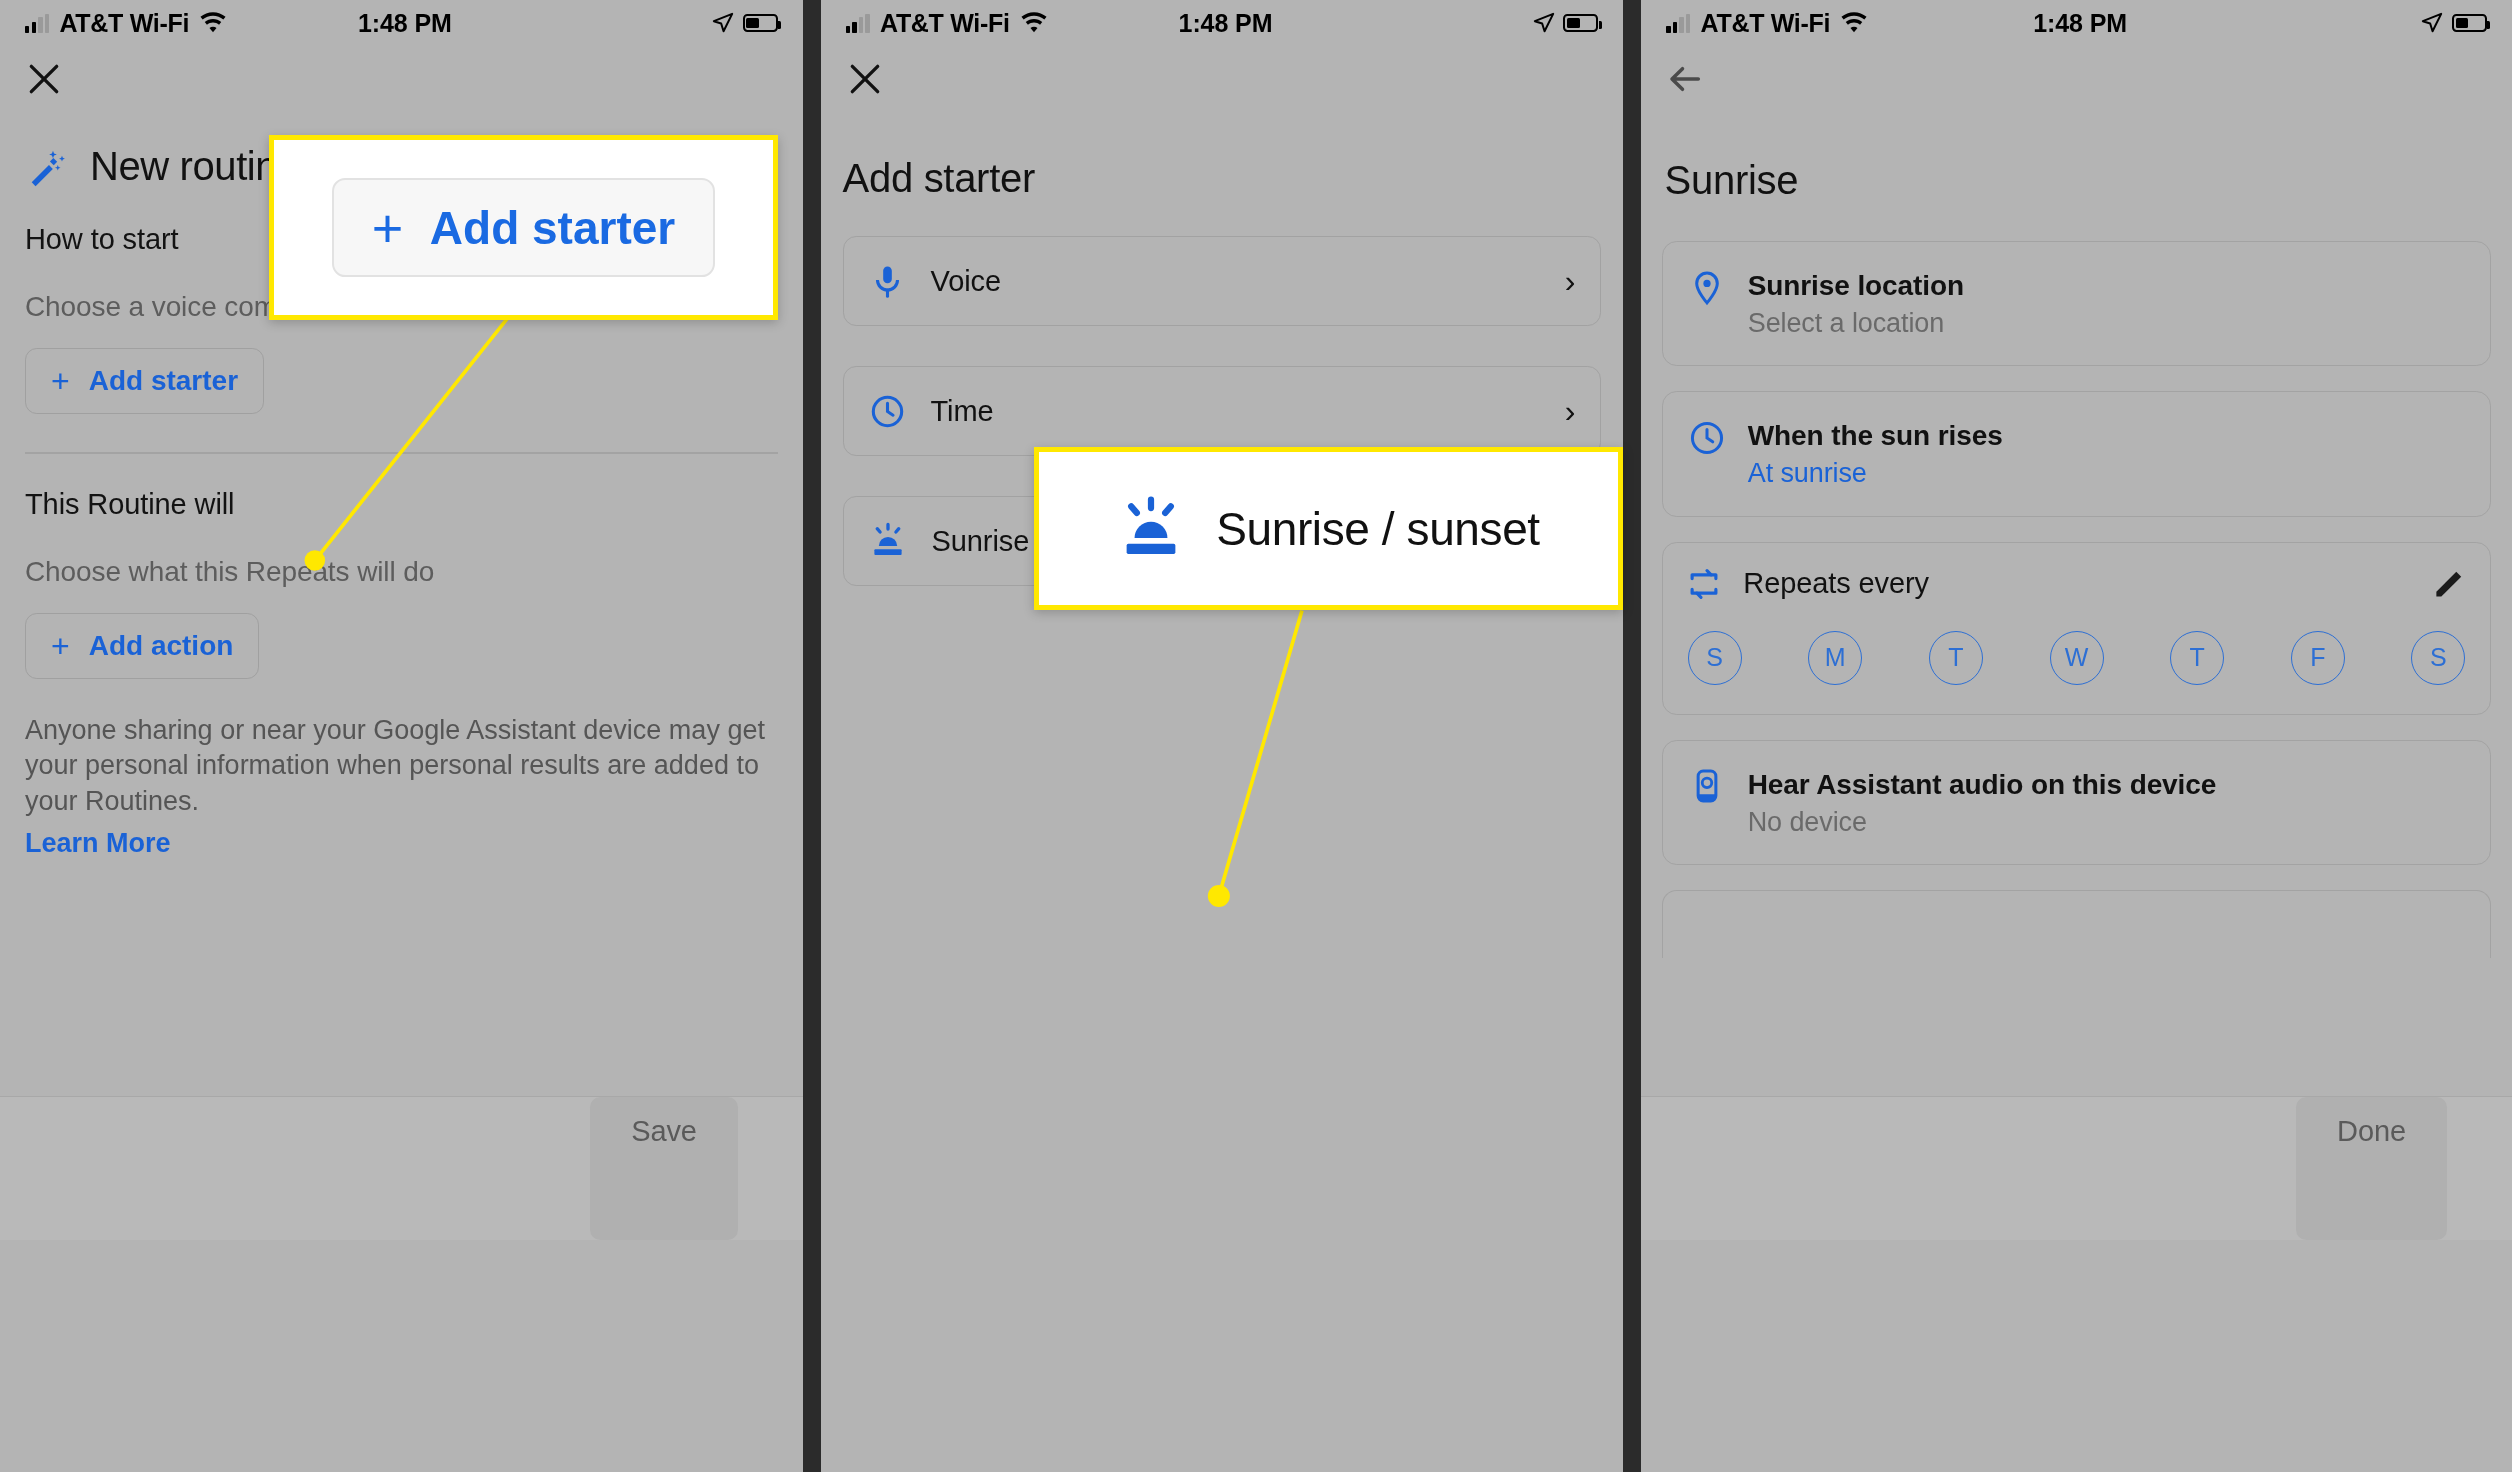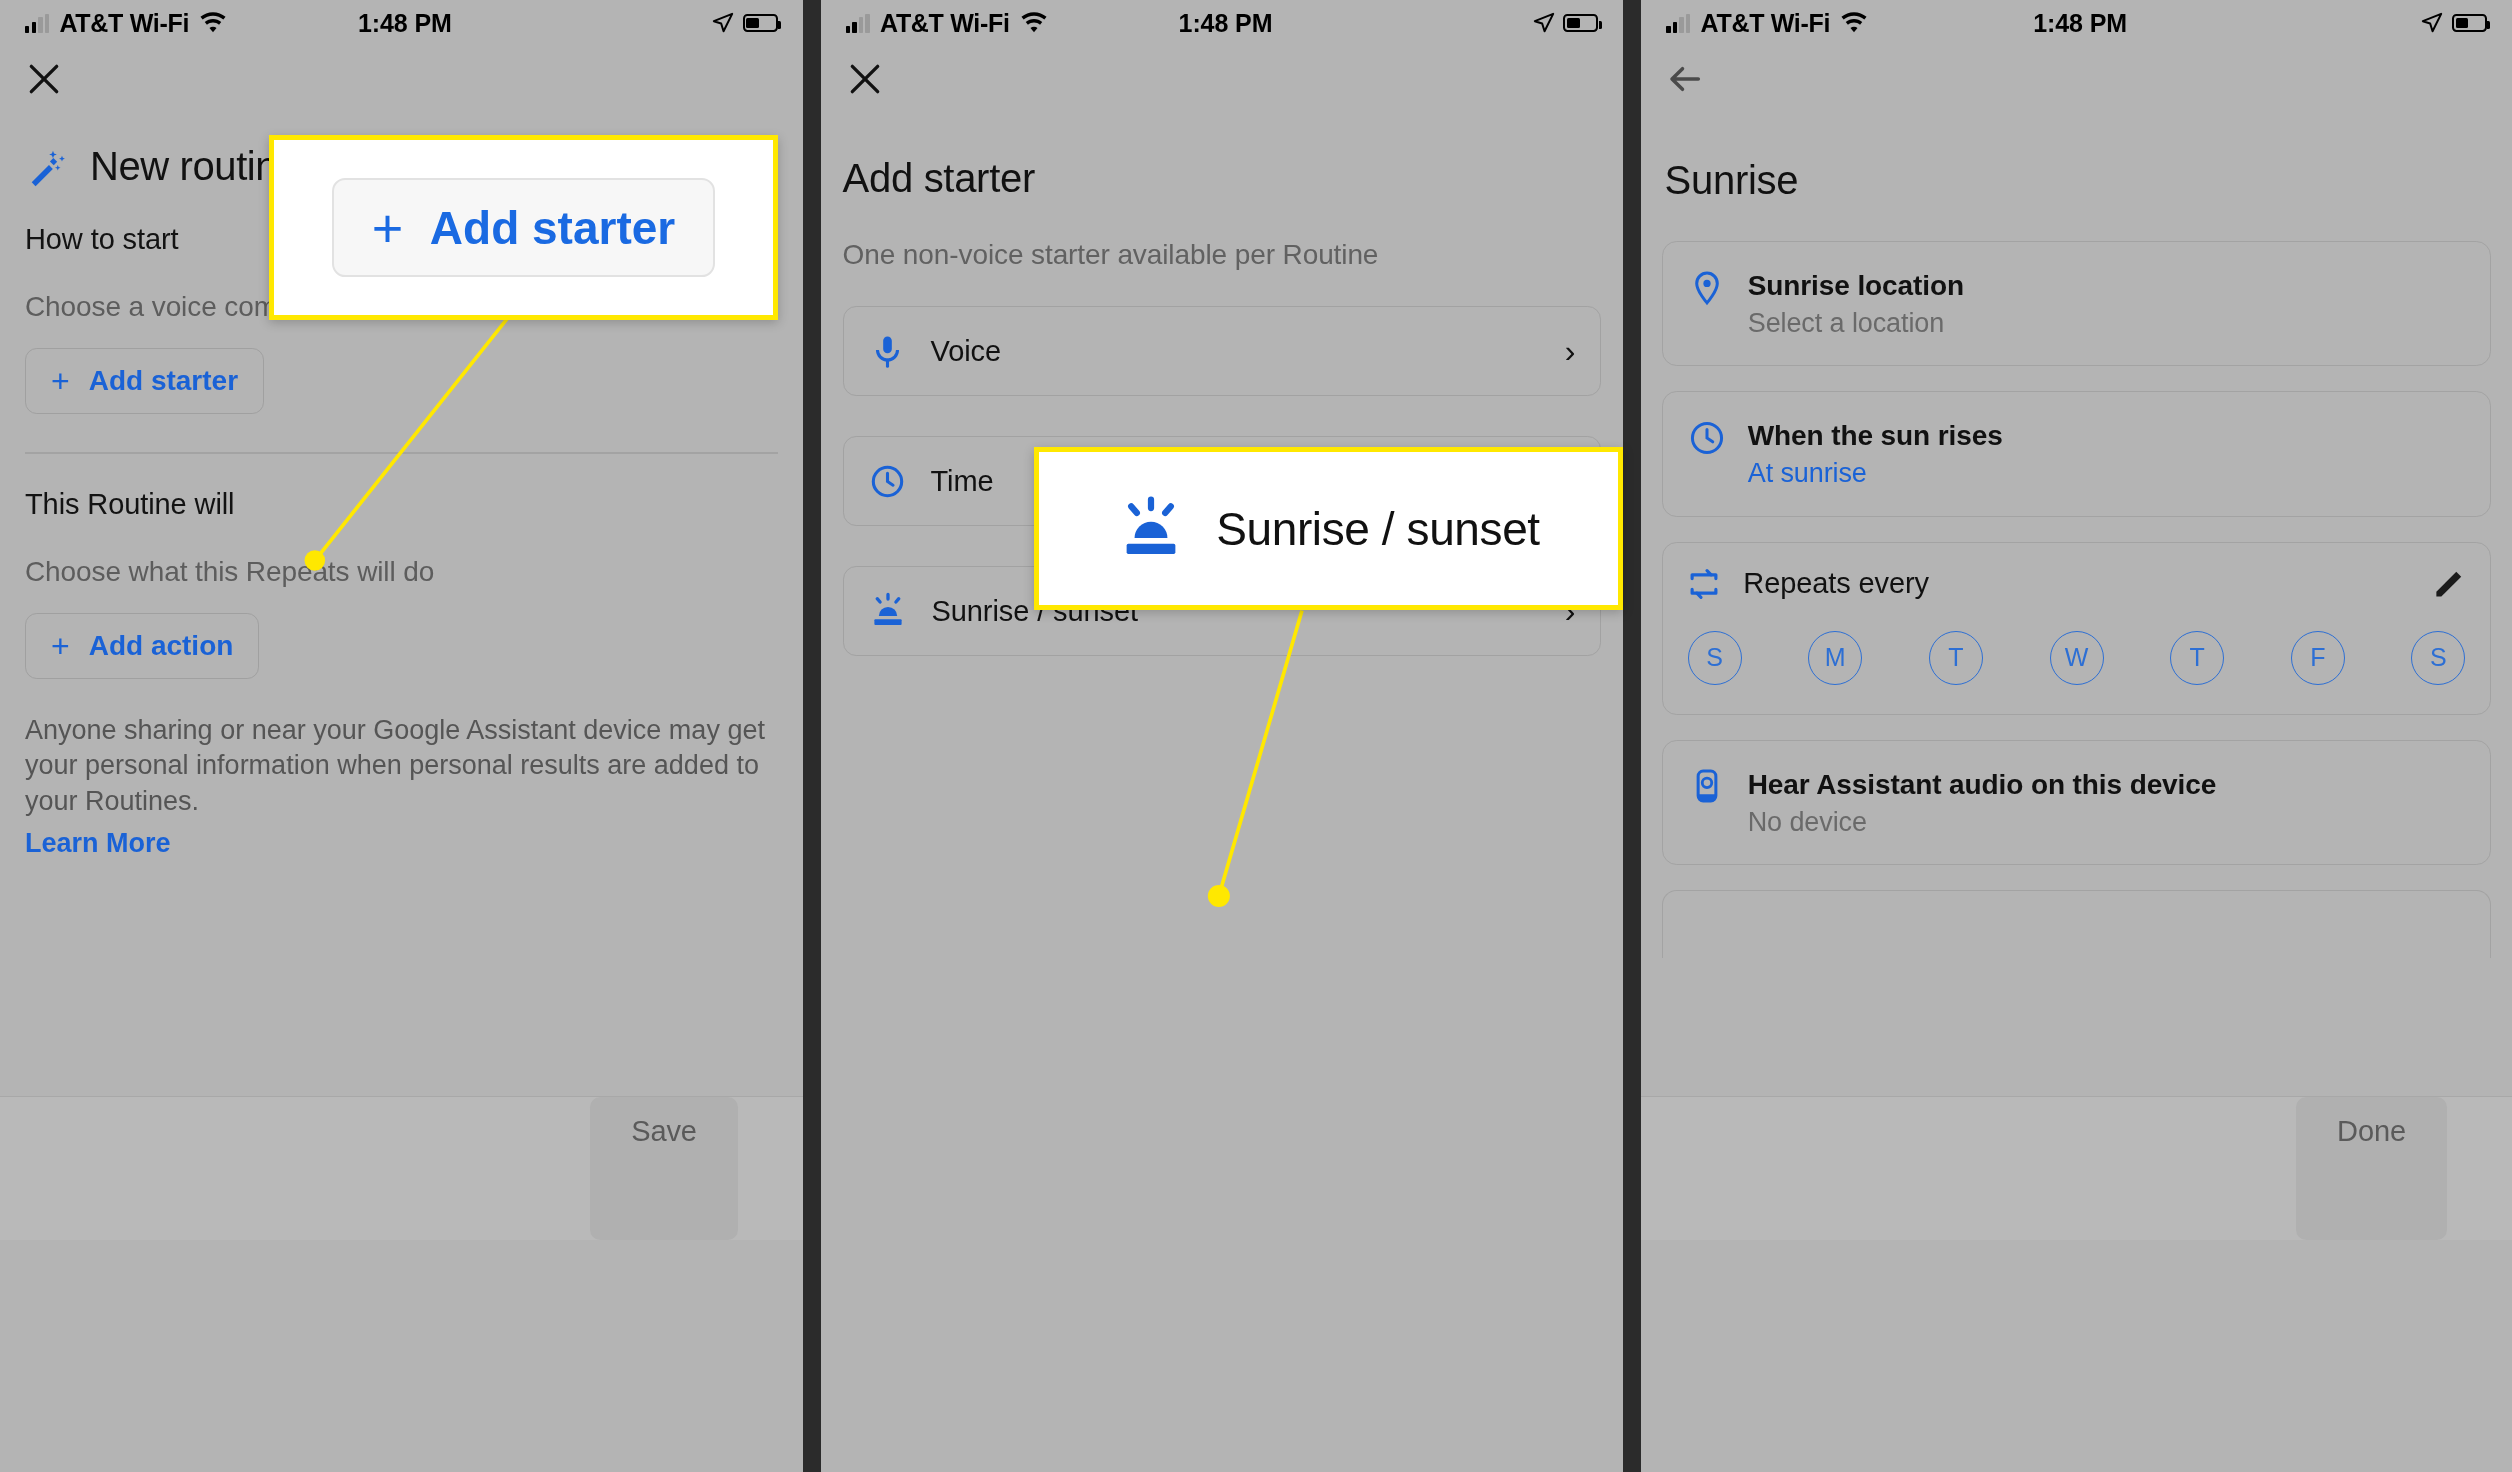--- a/index.html
+++ b/index.html
@@ -258,21 +258,20 @@
     <div class="navbar">
       <div class="icon-btn">
         <svg class="svgicon" width="38" height="38" viewBox="0 0 24 24">
           <path d="M4 4 L20 20 M20 4 L4 20" stroke="#111" stroke-width="2.1" stroke-linecap="round"></path>
         </svg>
       </div>
     </div>
 
     <div class="body">
       <div class="big-title">Add starter</div>
-      <div class="subtle">One non-voice starter available per Routine</div>
 
       <div class="card" style="margin-top:35px">
         <svg class="svgicon" width="37" height="37" viewBox="0 0 24 24">
           <rect x="9.2" y="2.2" width="5.6" height="11" rx="2.8" fill="#1a62d6"></rect>
           <path d="M5.5 11a6.5 6.5 0 0 0 13 0" fill="none" stroke="#1a62d6" stroke-width="2"></path>
           <path d="M12 17.5v4" stroke="#1a62d6" stroke-width="2" stroke-linecap="round"></path>
         </svg>
         <span class="card-label">Voice</span>
         <span class="chev">›</span>
       </div>

